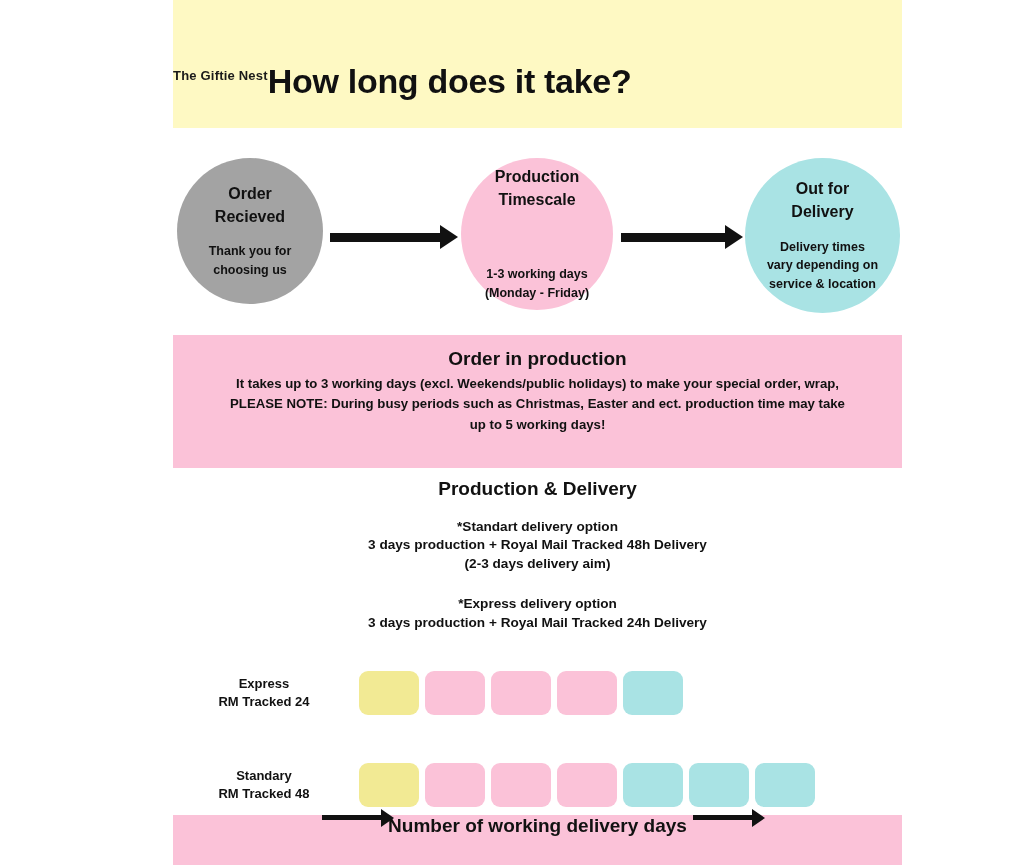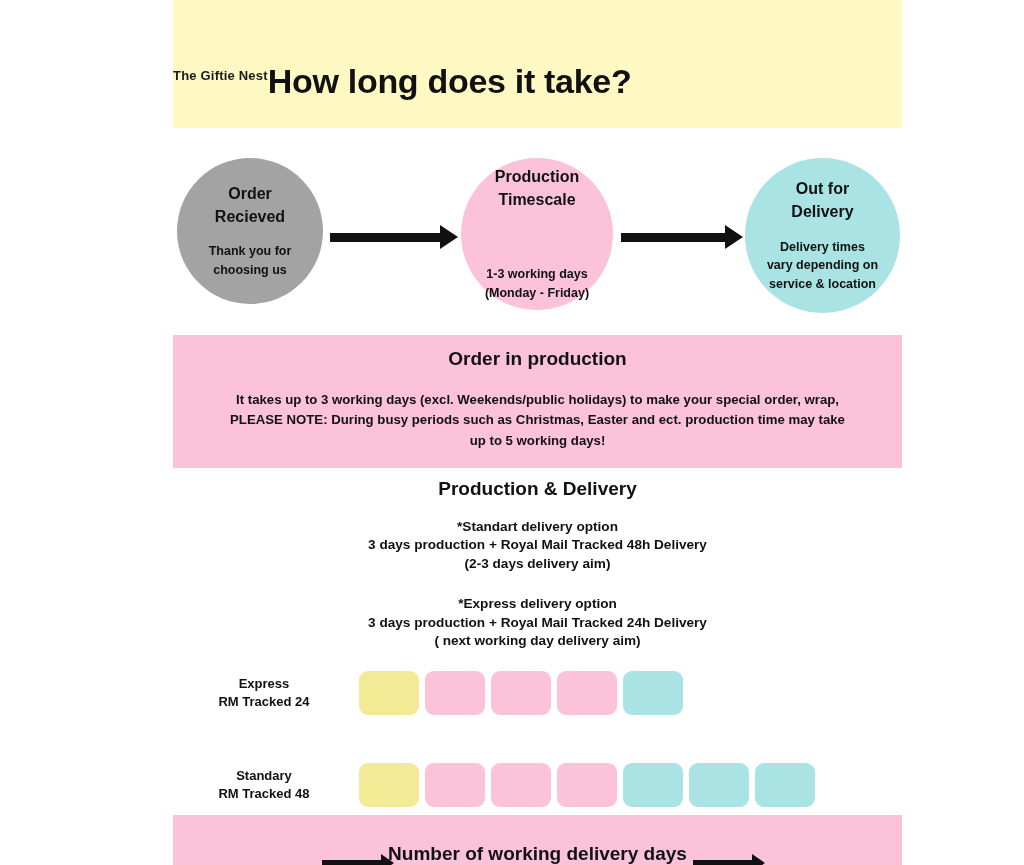--- a/index.html
+++ b/index.html
@@ -117,21 +117,21 @@
     background: #fbc2d8;
     padding: 13px 28px 0 28px;
     text-align: center;
   }
   .prod-title {
     font-size: 19px;
     font-weight: 700;
     color: #111;
   }
   .prod-body {
-    margin-top: 20px;
+    margin-top: 4px;
     font-size: 13.2px;
     font-weight: 700;
     line-height: 1.55;
     color: #111;
   }
   .prod-body p { margin: 0; }
 
   
   .pd {
     position: absolute;
@@ -192,21 +192,21 @@
 
   
   .footer-band {
     position: absolute;
     left: 173px;
     top: 815px;
     width: 729px;
     height: 50px;
     background: #fbc2d8;
     display: flex;
-    align-items: flex-end;
+    align-items: flex-start;
     justify-content: center;
   }
   .footer-text {
     font-size: 19px;
     font-weight: 700;
     color: #111;
   }
   .f-arrow {
     position: relative;
     height: 5px;
@@ -287,21 +287,20 @@
 <div class="pd">
   <div class="pd-title">Production &amp; Delivery</div>
   <div class="pd-block">
     <p>*Standart delivery option</p>
     <p>3 days production + Royal Mail Tracked 48h Delivery</p>
     <p>(2-3 days delivery aim)</p>
   </div>
   <div class="pd-block second">
     <p>*Express delivery option</p>
     <p>3 days production + Royal Mail Tracked 24h Delivery</p>
-    <p>( next working day delivery aim)</p>
   </div>
 </div>
 
 <div class="bars">
 
   <div class="bar-row">
     <div class="bar-label">
       <span>Express</span><br>
       <span>RM Tracked 24</span>
     </div>

